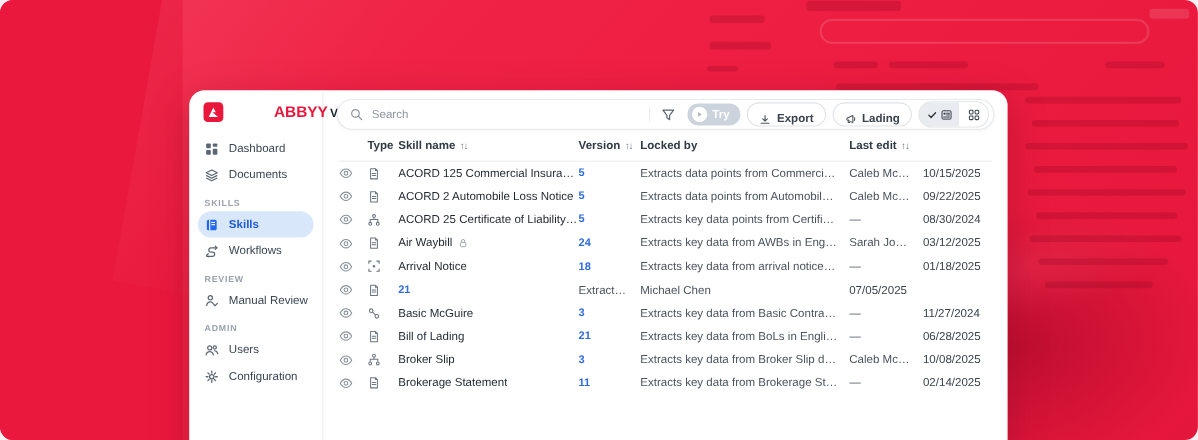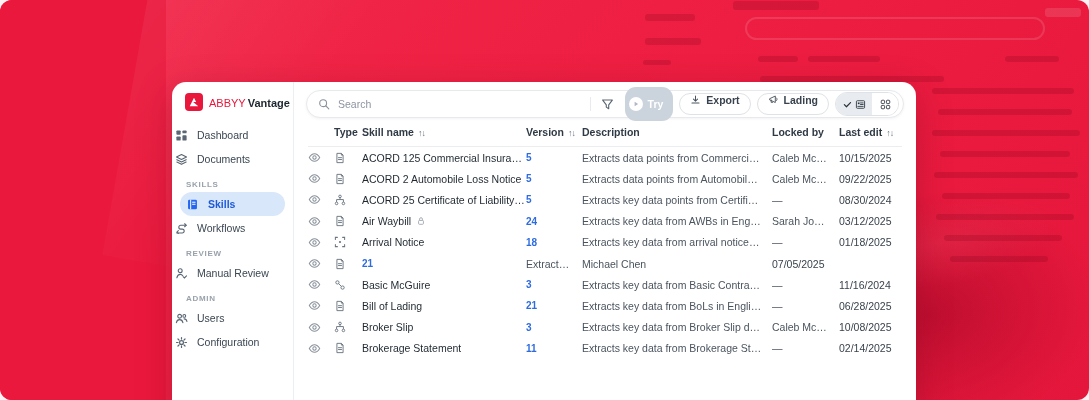--- a/index.html
+++ b/index.html
@@ -17,23 +17,23 @@
   .gbar{position:absolute;border-radius:3px;background:rgba(118,0,24,.20);filter:blur(.5px);}
   .gbar.light{background:rgba(255,255,255,.12);}
   .gpill{position:absolute;left:745px;top:17px;width:300px;height:23px;border:2px solid rgba(255,255,255,.13);border-radius:12px;}
   
   .card{position:absolute;left:172px;top:82px;width:744px;height:340px;background:#fff;
     border-radius:14px 14px 0 0;box-shadow:0 10px 34px rgba(120,10,35,.35);display:flex;}
   
   .side{width:122px;border-right:1px solid #EDEEF1;padding-top:9px;flex:none;}
   .brand{display:flex;align-items:center;gap:6px;padding-left:13px;height:22px;margin-bottom:10px;}
   .logo{width:18px;height:18px;border-radius:4px;background:#E8173B;display:flex;align-items:center;justify-content:center;flex:none;}
-  .brand-bold{font-size:11px;font-weight:normal;color:#E8173B;}
+  .brand-bold{font-size:14px;font-weight:bold;color:#E8173B;margin-left:40px;}
   .brand-reg{font-size:11px;font-weight:bold;color:#1C2630;margin-left:2px;}
-  .nav-item{display:flex;align-items:center;gap:9px;height:24px;padding-left:3px;font-size:10.5px;color:#3A4652;cursor:pointer;}
+  .nav-item{display:flex;align-items:center;gap:9px;height:24px;padding-left:14px;font-size:10.5px;color:#3A4652;cursor:pointer;}
   .nav-item .nicon{width:13px;height:13px;color:#5A6673;display:flex;flex:none;}
   .nav-item.active{margin:0 8px;padding-left:6px;background:#D9E7FB;border-radius:12px;color:#1F5AD6;font-weight:bold;}
   .nav-item.active .nicon{color:#2468F2;}
   .sect{padding:9px 0 3px 14px;font-size:8px;font-weight:bold;color:#99A2AC;letter-spacing:.7px;}
   
   .main{flex:1;display:flex;flex-direction:column;min-width:0;}
   .mhead{height:36px;display:flex;align-items:center;padding:0 12px;border-bottom:1px solid #F1F2F4;}
   .title{flex:1;font-size:14.5px;font-weight:bold;color:#1E2730;}
   .btn{display:inline-flex;align-items:center;gap:5px;height:22px;padding:0 10px;border:1px solid #DDE0E5;
     border-radius:12px;background:#fff;font-size:10.5px;font-weight:bold;color:#2A3440;cursor:pointer;}
@@ -41,24 +41,24 @@
   .btn.primary{background:#2468F2;border-color:#2468F2;color:#fff;margin-left:6px;}
   .btn.primary .bicon{color:#fff;}
   
   .toolbar{margin:8px 12px 0;height:28px;border:1px solid #E7E9EC;border-radius:14px;display:flex;align-items:center;
     padding:0 4px 0 11px;box-shadow:0 1px 3px rgba(16,24,40,.05);background:#fff;}
   .sicon{display:flex;color:#8A929C;margin-right:6px;flex:none;}
   .search-input{flex:1;min-width:0;border:none;outline:none;font-size:10.5px;color:#2A3440;background:transparent;}
   .search-input::placeholder{color:#8C95A0;}
   .tb-div{width:1px;height:14px;background:#E8EAED;margin:0 6px;flex:none;}
   .iconbtn{width:22px;height:22px;display:flex;align-items:center;justify-content:center;color:#5A6673;cursor:pointer;flex:none;}
-  .pill-try{display:inline-flex;align-items:center;gap:5px;height:34px;padding:0 10px 0 4px;border-radius:11px;
+  .pill-try{display:inline-flex;align-items:center;gap:5px;height:20px;padding:0 10px 0 4px;border-radius:11px;
     background:#CBD3DC;color:#fff;font-size:10.5px;font-weight:bold;margin-left:6px;cursor:default;flex:none;}
   .try-circle{width:14px;height:14px;border-radius:50%;background:#fff;display:flex;align-items:center;justify-content:center;}
-  .pill{display:inline-flex;align-items:flex-start;gap:5px;height:22px;padding:0 10px;border:1px solid #DFE2E6;border-radius:11px;
+  .pill{display:inline-flex;align-items:flex-end;gap:5px;height:22px;padding:0 10px;border:1px solid #DFE2E6;border-radius:11px;
     background:#fff;font-size:10.5px;font-weight:bold;color:#39434E;margin-left:6px;cursor:pointer;flex:none;}
   .pill .picon{display:flex;color:#4A545E;}
   .seg{display:flex;align-items:center;height:24px;border:1px solid #DFE2E6;border-radius:12px;overflow:hidden;margin-left:6px;flex:none;}
   .seg .s1{display:flex;align-items:center;justify-content:center;gap:3px;width:36px;height:100%;background:#E8EBEF;color:#2A3440;cursor:pointer;}
   .seg .s2{display:flex;align-items:center;justify-content:center;width:26px;height:100%;background:#fff;color:#3A4450;cursor:pointer;}
   
   .grid{display:grid;grid-template-columns:26px 28px 164px 56px 190px 67px 62px;align-items:center;}
   .thead{height:29px;border-bottom:1px solid #ECEDEF;color:#2F3A45;font-size:10.5px;font-weight:bold;margin:0 14px;}
   .sortg{font-weight:normal;color:#6B7680;font-size:9px;margin-left:4px;letter-spacing:-1px;}
   .tbody{margin:0 14px;}
@@ -262,21 +262,20 @@
               </svg>
           </span>
         </span>
       </div>
 
       <div class="grid thead">
         <span></span>
         <span>Type</span>
         <span><span>Skill name</span><span class="sortg">↑↓</span></span>
         <span><span>Version</span><span class="sortg">↑↓</span></span>
-        <span>Description</span>
         <span>Locked by</span>
         <span><span>Last edit</span><span class="sortg">↑↓</span></span>
       </div>
       <div class="tbody">
   <div class="grid trow">
     <span class="c-eye">
       <svg width="13" height="13" viewBox="0 0 14 14" fill="none" stroke="currentColor" stroke-width="1.1">
                 <path d="M1.4 7C3 4.1 5 2.9 7 2.9S11 4.1 12.6 7C11 9.9 9 11.1 7 11.1S3 9.9 1.4 7Z"></path>
                 <circle cx="7" cy="7" r="1.8"></circle>
               </svg>
@@ -442,21 +441,21 @@
                 <path d="M5.4 5.4l3.2 3.2"></path>
               </svg>
     </span>
     <span class="c-name">
       <span class="nm">Basic McGuire</span>
 
     </span>
     <span class="c-ver">3</span>
     <span class="c-desc">Extracts key data from Basic Contracts. The skill can …</span>
     <span class="c-locked">—</span>
-    <span class="c-date">11/16/2024</span>
+    <span class="c-date">11/27/2024</span>
   </div>
 
   <div class="grid trow">
     <span class="c-eye">
       <svg width="13" height="13" viewBox="0 0 14 14" fill="none" stroke="currentColor" stroke-width="1.1">
                 <path d="M1.4 7C3 4.1 5 2.9 7 2.9S11 4.1 12.6 7C11 9.9 9 11.1 7 11.1S3 9.9 1.4 7Z"></path>
                 <circle cx="7" cy="7" r="1.8"></circle>
               </svg>
     </span>
     <span class="ticon t-document">

